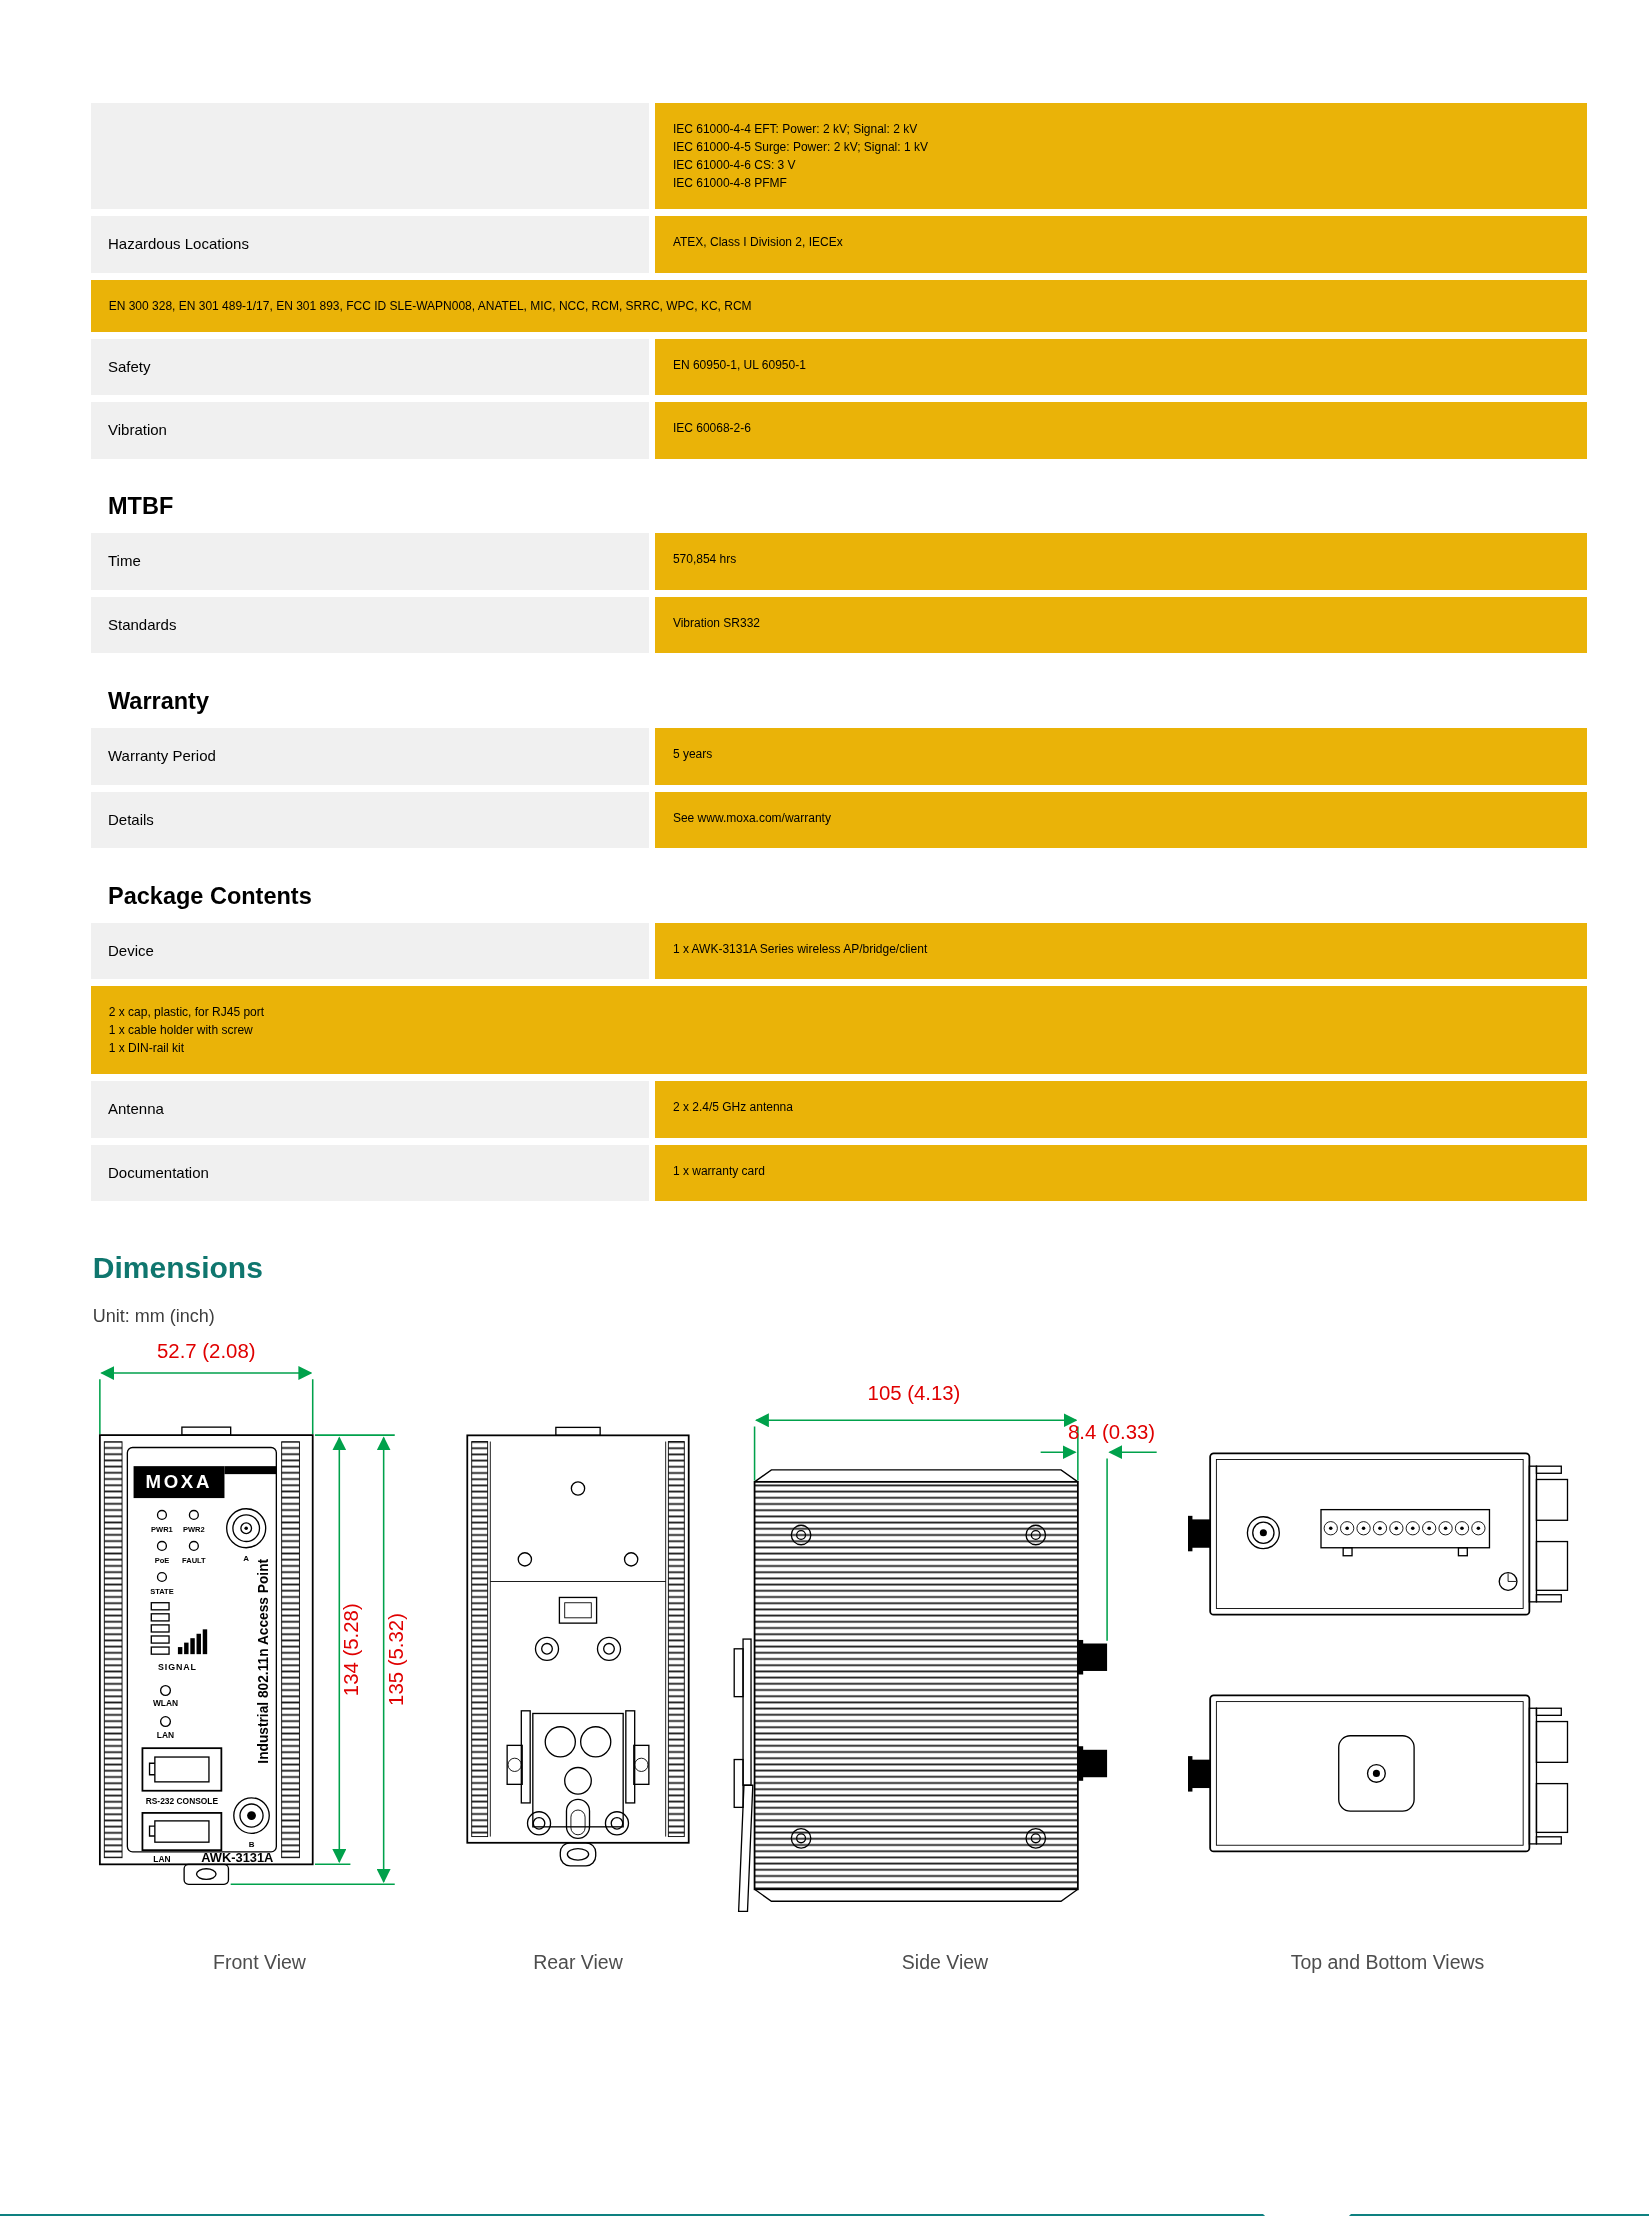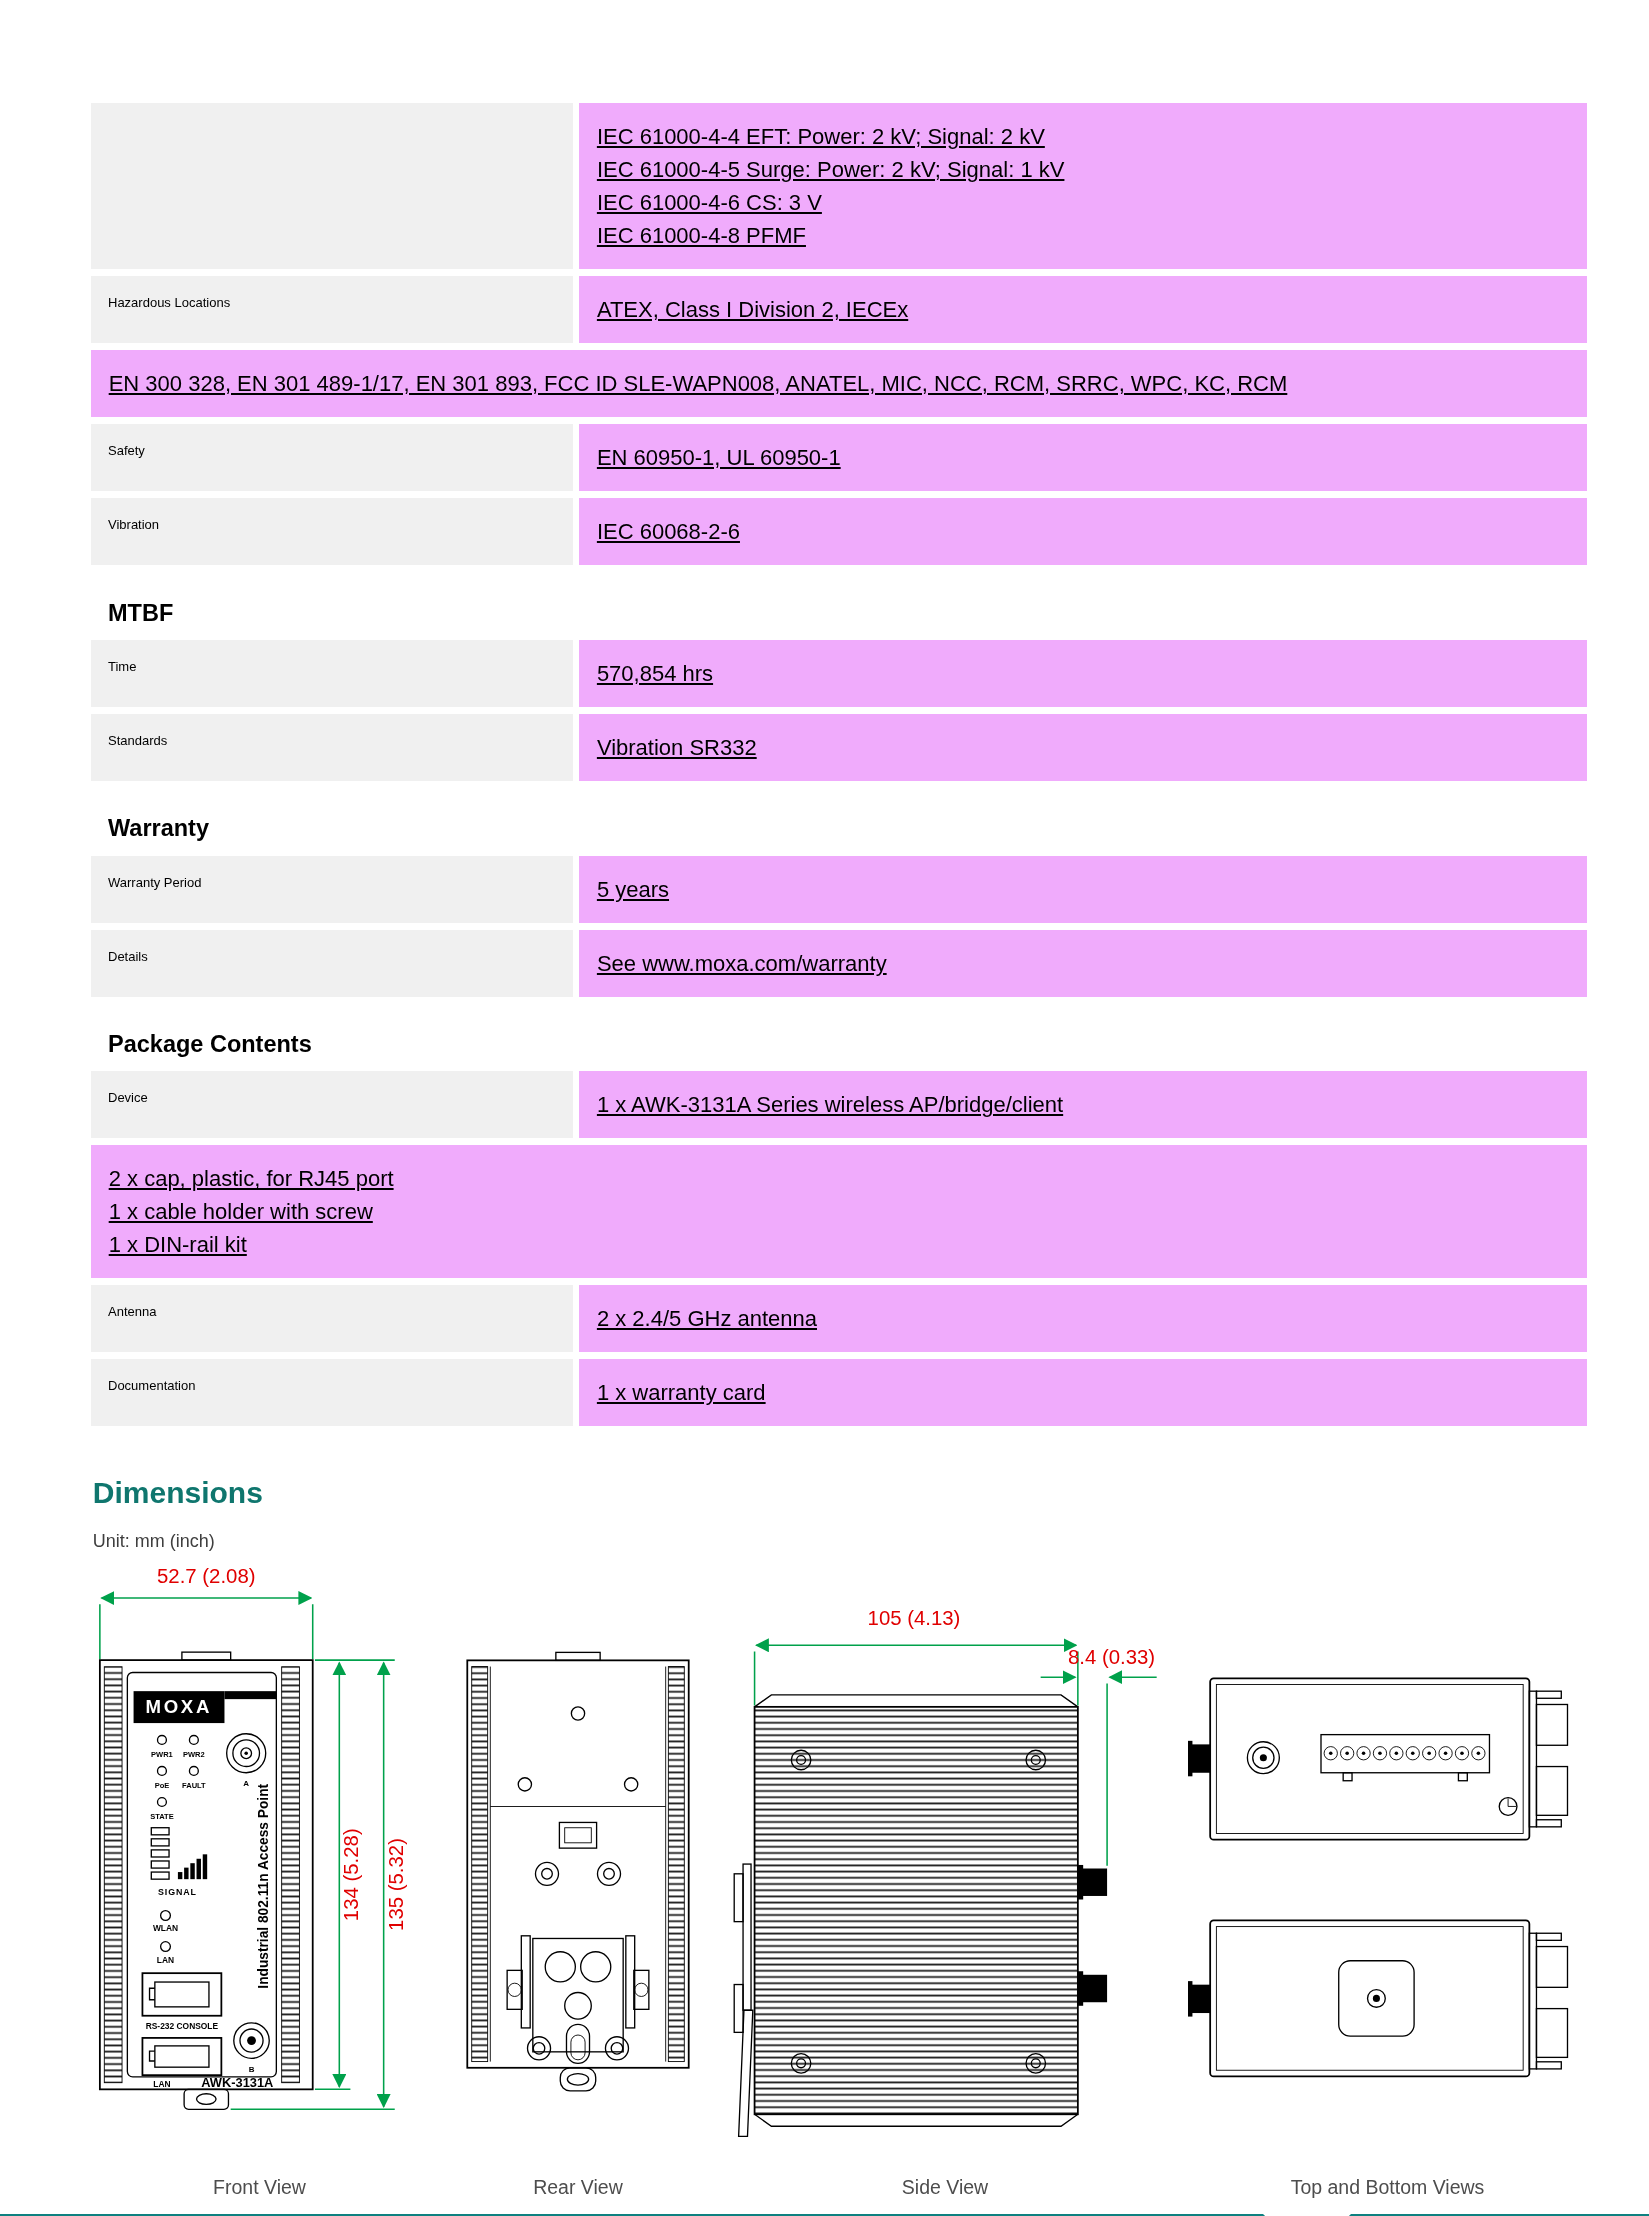--- a/index.html
+++ b/index.html
@@ -18,35 +18,34 @@
     width:1496px;
   }
   
   .spec-row{
     display:flex;
     gap:6.2px;
     margin-bottom:7px;
   }
   .spec-label{
     flex:none;
-    width:482px;
+    width:558px;
     background:#f0f0f0;
     box-sizing:border-box;
     padding:17px 13.3px 17px 17px;
-    font-size:13px;
+    font-size:15px;
     line-height:1.5;
   }
   .spec-value{
     flex:1;
-    background:#f0abfc;
+    background:#eab308;
     box-sizing:border-box;
     padding:17px 19.5px 17px 17.7px;
-    font-size:22px;
+    font-size:12px;
     line-height:1.5;
-    text-decoration:underline;
   }
   .group-heading{
     font-size:23.5px;
     font-weight:bold;
     padding:27.5px 0 13.3px 17px;
   }
   
   .dim-heading{
     font-size:30px;
     font-weight:bold;

